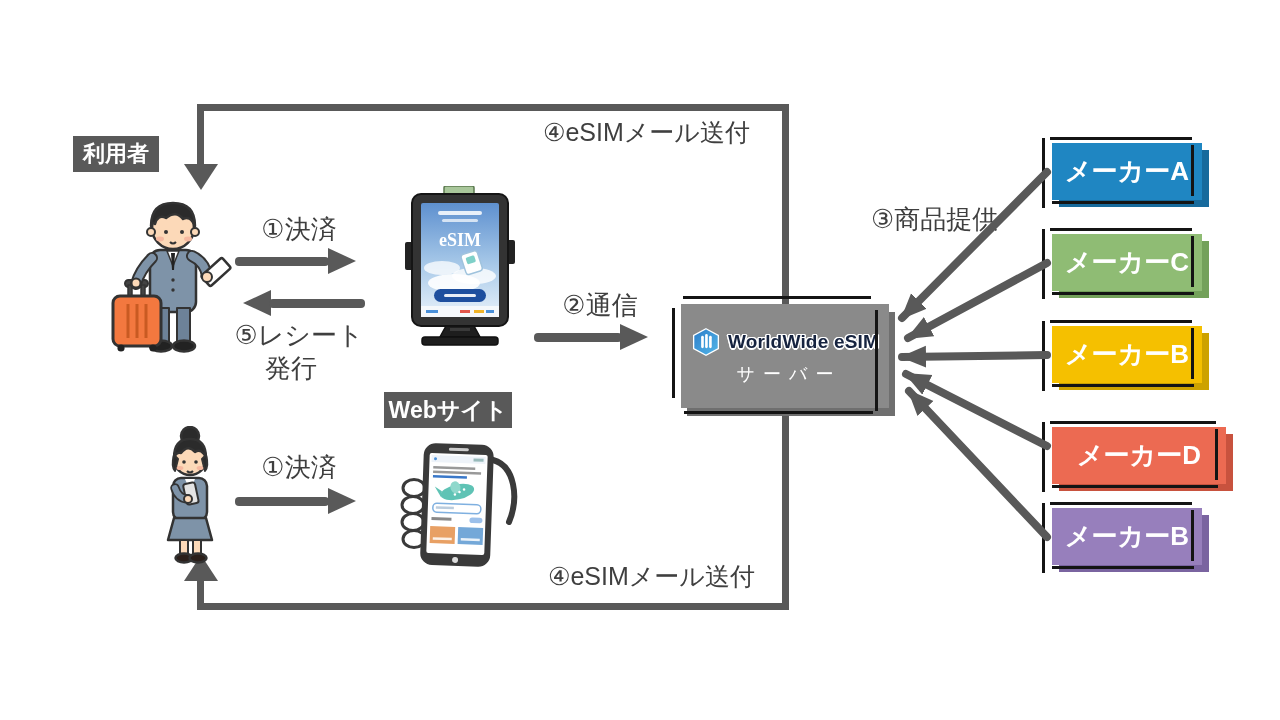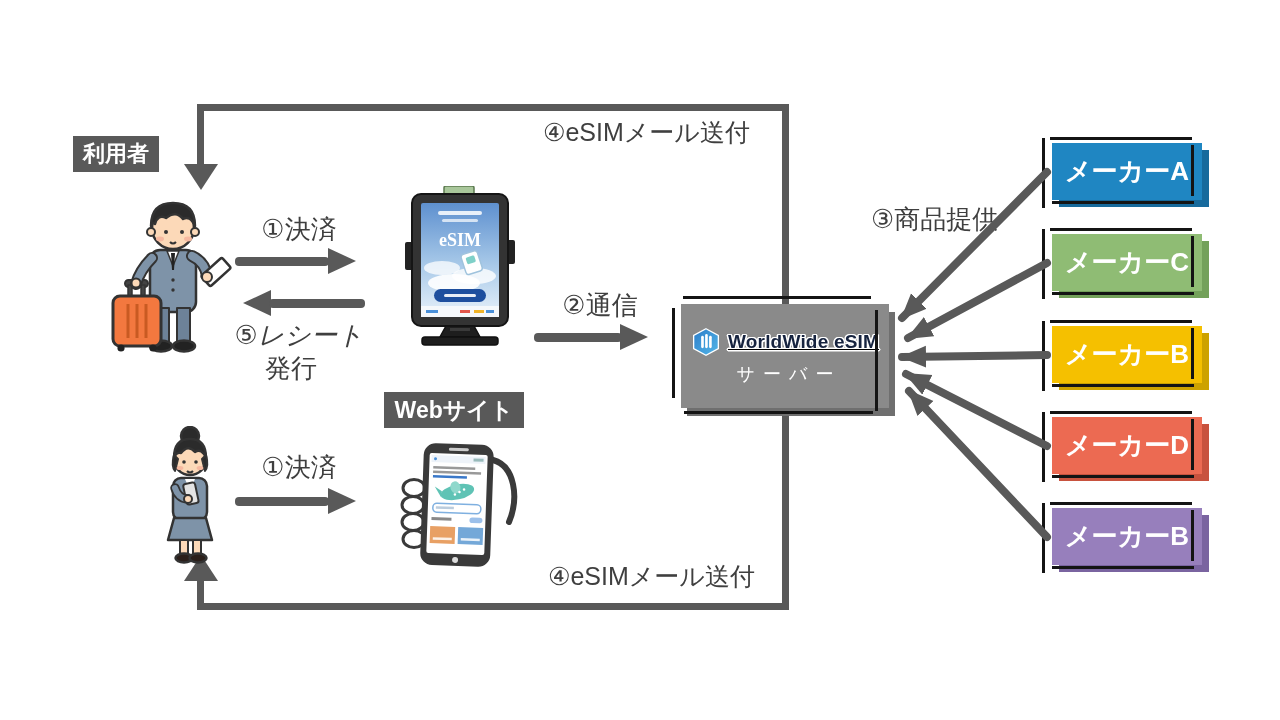--- a/index.html
+++ b/index.html
@@ -19,21 +19,21 @@
     display:flex;align-items:center;justify-content:center;z-index:3;}
   .flow-text{position:absolute;color:var(--text);font-size:26px;white-space:nowrap;z-index:3;}
   .center{text-align:center;}
   .illu{position:absolute;z-index:2;}
 
   
   #server{position:absolute;left:681px;top:304px;width:208px;height:104px;z-index:5;}
   #server .sshadow{position:absolute;inset:0;transform:translate(6px,8px);background:#6f6f6f;}
   #server .sface{position:absolute;inset:0;background:var(--server);display:flex;flex-direction:column;
     align-items:center;justify-content:center;gap:5px;}
-  .logo-row{display:flex;align-items:center;gap:7px;text-decoration:underline;}
+  .logo-row{display:flex;align-items:center;gap:7px;}
   .logo-text{font-size:19px;font-weight:bold;color:#16233f;letter-spacing:.2px;
     text-shadow:-1px -1px 0 #fff,1px -1px 0 #fff,-1px 1px 0 #fff,1px 1px 0 #fff,-1.5px 0 0 #fff,1.5px 0 0 #fff,0 -1.5px 0 #fff,0 1.5px 0 #fff;}
   .server-name{color:#fff;font-size:18px;letter-spacing:8px;font-weight:400;padding-left:8px;}
   .ink{position:absolute;background:var(--ink);z-index:6;}
 
   
   .maker{position:absolute;left:1052px;width:150px;height:57px;z-index:3;}
   .maker .mshadow{position:absolute;inset:0;transform:translate(7px,7px);}
   .maker .face{position:absolute;inset:0;display:flex;align-items:center;justify-content:center;
     color:#fff;font-weight:bold;font-size:26px;}
@@ -55,26 +55,26 @@
   <div class="tri tri-down" style="left:184px;top:164px;"></div>
   <div class="gline" style="left:782px;top:104px;width:7px;height:506px;"></div>
 
   <div class="gline" style="left:197px;top:603px;width:592px;height:7px;border-radius:3px;"></div>
   <div class="gline" style="left:197px;top:580px;width:7px;height:30px;"></div>
   <div class="tri tri-up" style="left:184px;top:555px;"></div>
 
   <div class="label-box" style="left:73px;top:136px;width:86px;height:36px;font-size:22px;">
     <span>利用者</span>
   </div>
-  <div class="label-box" style="left:384px;top:392px;width:140px;height:36px;font-size:23px;">
+  <div class="label-box" style="left:384px;top:392px;width:128px;height:36px;font-size:23px;">
     <span>Webサイト</span>
   </div>
 
   <div class="flow-text center" style="left:238px;top:212px;width:122px;">①決済</div>
-  <div class="flow-text center" style="left:228px;top:318px;width:142px;font-style:italic;">⑤レシート</div>
+  <div class="flow-text center" style="left:228px;top:318px;width:142px;">⑤レシート</div>
   <div class="flow-text center" style="left:220px;top:351px;width:142px;">発行</div>
   <div class="flow-text center" style="left:545px;top:288px;width:110px;">②通信</div>
   <div class="flow-text" style="left:843px;top:202px;margin-left:28px;">③商品提供</div>
   <div class="flow-text" style="left:543px;top:116px;font-size:25px;">④eSIMメール送付</div>
   <div class="flow-text" style="left:548px;top:560px;font-size:25px;">④eSIMメール送付</div>
   <div class="flow-text center" style="left:238px;top:450px;width:122px;">①決済</div>
 
   <div class="harrow-shaft" style="left:235px;top:257px;width:94px;"></div>
   <div class="tri tri-right" style="left:328px;top:248px;"></div>
 
@@ -208,21 +208,21 @@
     <div class="ink ink-bottom"></div>
   </div>
   <div class="maker" style="top:326px;">
     <div class="mshadow" style="background: rgb(205, 162, 0);"></div>
     <div class="face" style="background: rgb(245, 192, 0);">メーカーB</div>
     <div class="ink ink-top"></div>
     <div class="ink ink-left"></div>
     <div class="ink ink-right"></div>
     <div class="ink ink-bottom"></div>
   </div>
-  <div class="maker" style="top:417px;">
+  <div class="maker" style="top:427px;padding-left:24px;">
     <div class="mshadow" style="background: rgb(200, 82, 62);"></div>
     <div class="face" style="background: rgb(236, 106, 82);">メーカーD</div>
     <div class="ink ink-top"></div>
     <div class="ink ink-left"></div>
     <div class="ink ink-right"></div>
     <div class="ink ink-bottom"></div>
   </div>
   <div class="maker" style="top:508px;">
     <div class="mshadow" style="background: rgb(122, 100, 160);"></div>
     <div class="face" style="background: rgb(151, 127, 188);">メーカーB</div>

